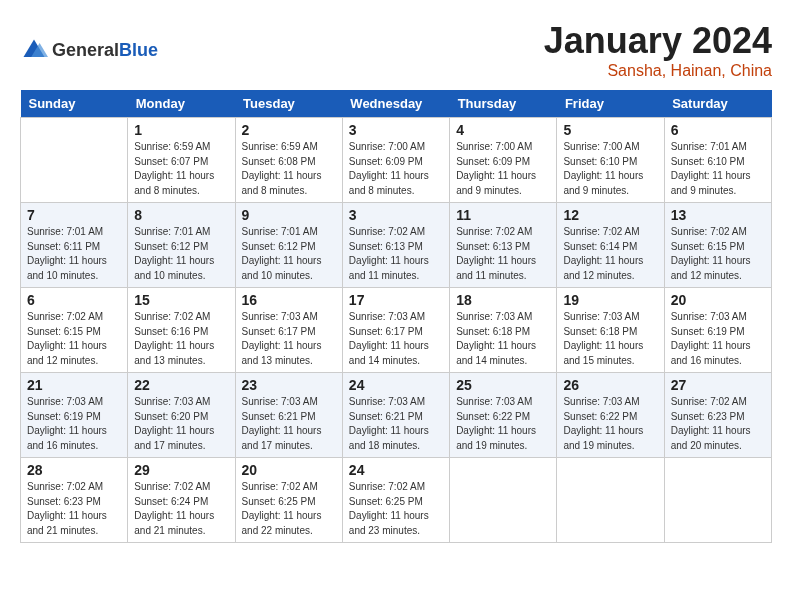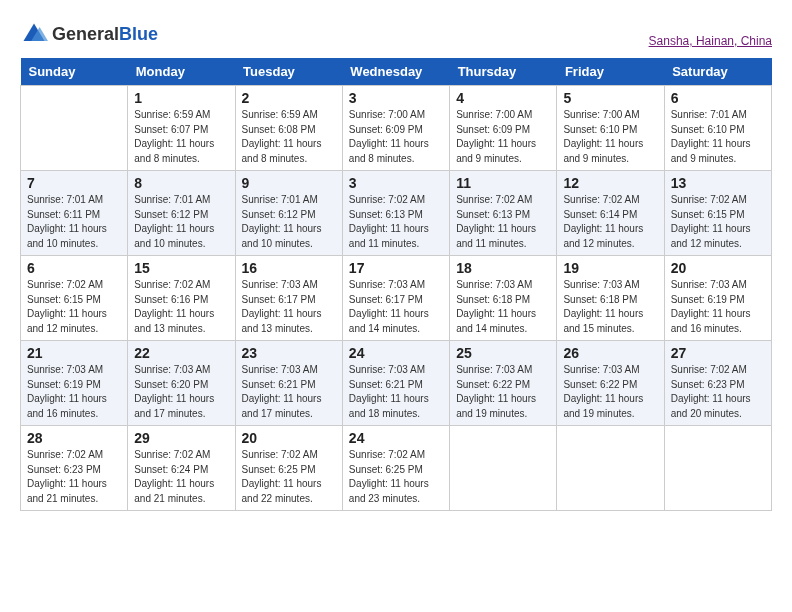--- a/index.html
+++ b/index.html
@@ -6,21 +6,21 @@
     body {
       font-family: Arial, sans-serif;
       background: #fff;
       width: 792px;
       min-height: 612px;
       padding: 20px;
     }
     .header-area {
       display: flex;
       justify-content: space-between;
-      align-items: flex-end;
+      align-items: center;
       margin-bottom: 10px;
     }
     .logo {
       display: flex;
       align-items: center;
       gap: 4px;
     }
     .logo-text-general {
       font-size: 18px;
       font-weight: bold;
@@ -37,23 +37,22 @@
     }
     .title-area {
       text-align: right;
     }
     .month-title {
       font-size: 36px;
       font-weight: bold;
       color: #222;
     }
     .location-title {
-      font-size: 12px;
-      color: #701a75;
-      text-decoration: underline;
+      font-size: 16px;
+      color: #c2410c;
     }
     table {
       width: 100%;
       border-collapse: collapse;
       font-size: 11px;
       border-radius: 22px;
     }
     .day-header {
       background-color: #1a5cb8;
       color: #fff;
@@ -93,20 +92,21 @@
   <div class="logo">
     <svg class="logo-icon" viewBox="0 0 40 40">
       <polygon points="20,5 35,30 5,30" fill="#1a5cb8"></polygon>
       <polygon points="28,10 40,30 16,30" fill="#4a90d9" opacity="0.7"></polygon>
     </svg>
     <div>
       <span class="logo-text-general">General</span><span class="logo-text-blue">Blue</span>
     </div>
   </div>
   <div class="title-area">
+    <div class="month-title">January 2024</div>
     <div class="location-title">Sansha, Hainan, China</div>
   </div>
 </div>
 
 <table>
   <thead>
     <tr id="weekday-header-row">
     <th class="day-header">Sunday</th>
         <th class="day-header">Monday</th>
         <th class="day-header">Tuesday</th>

